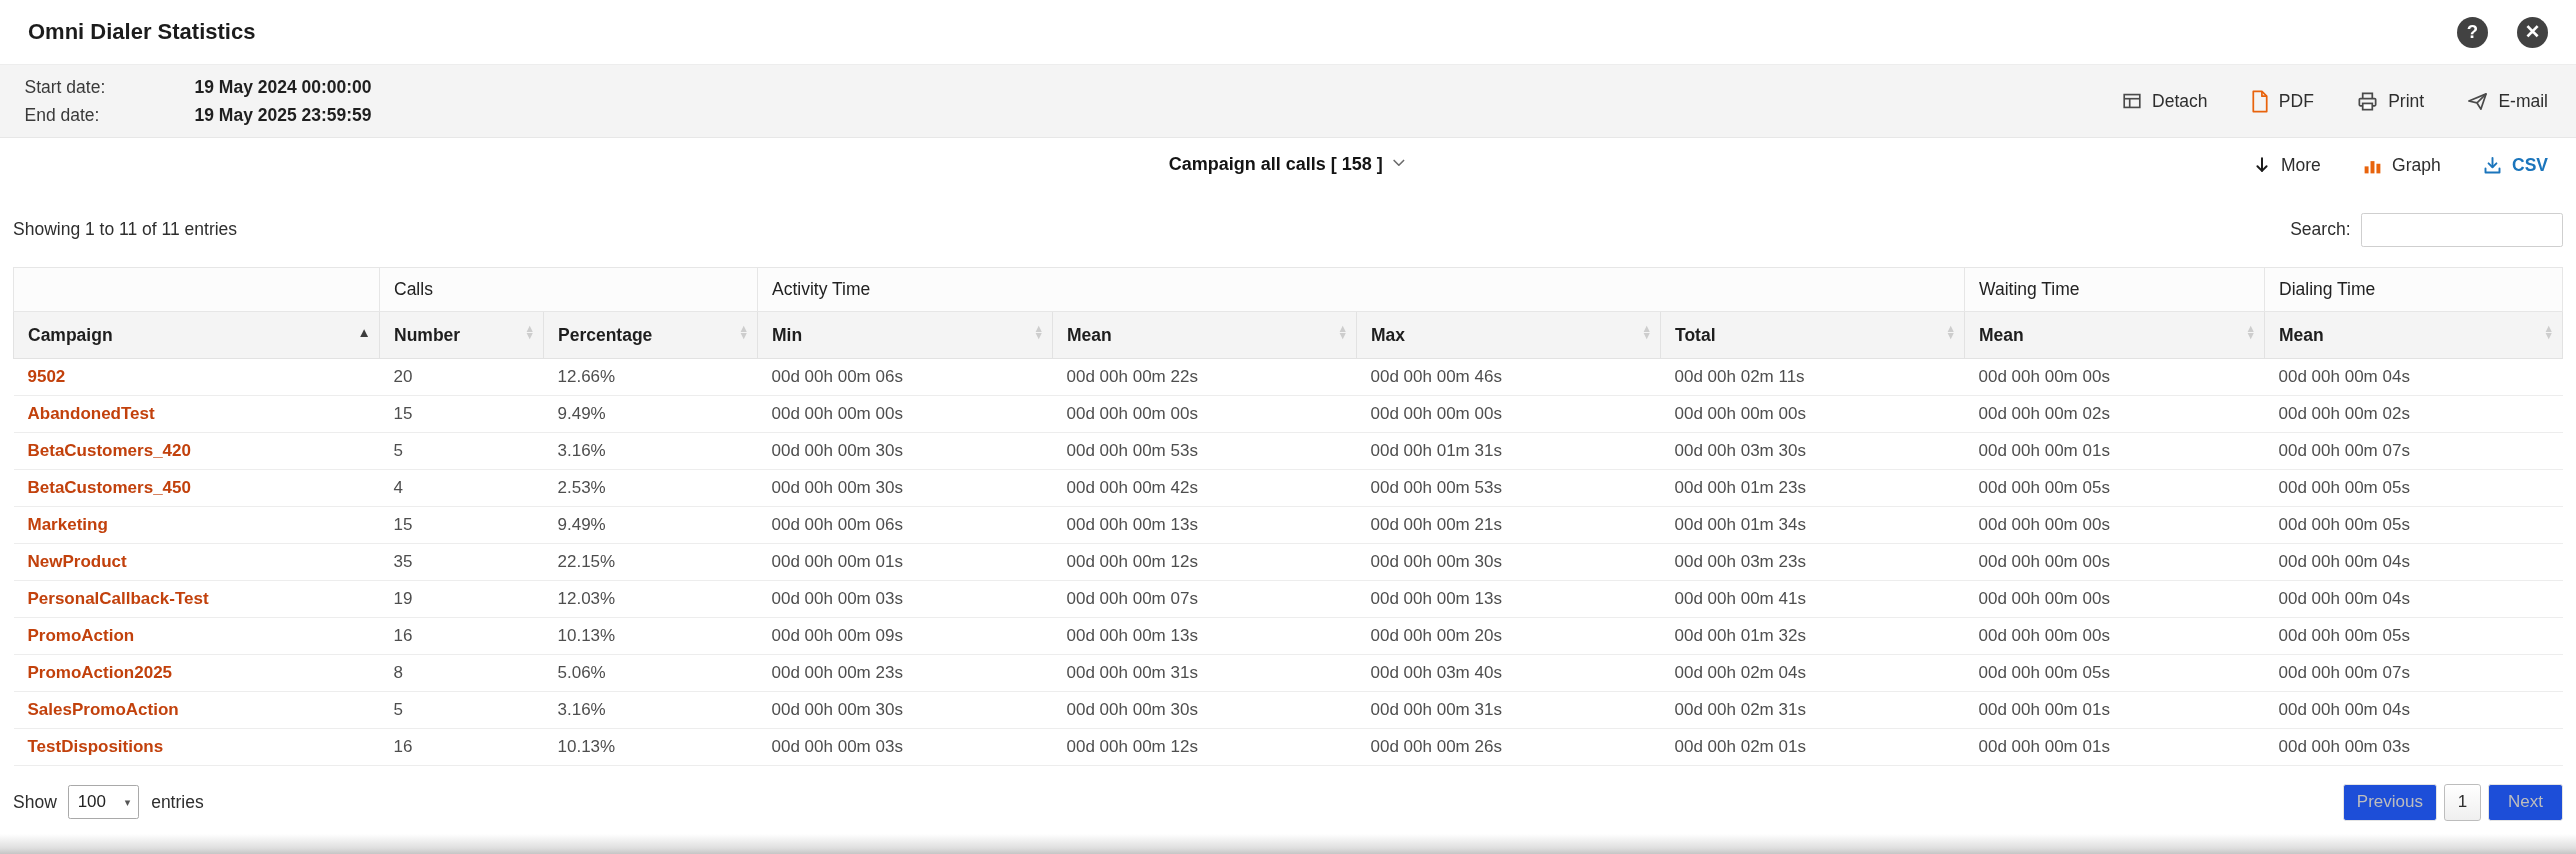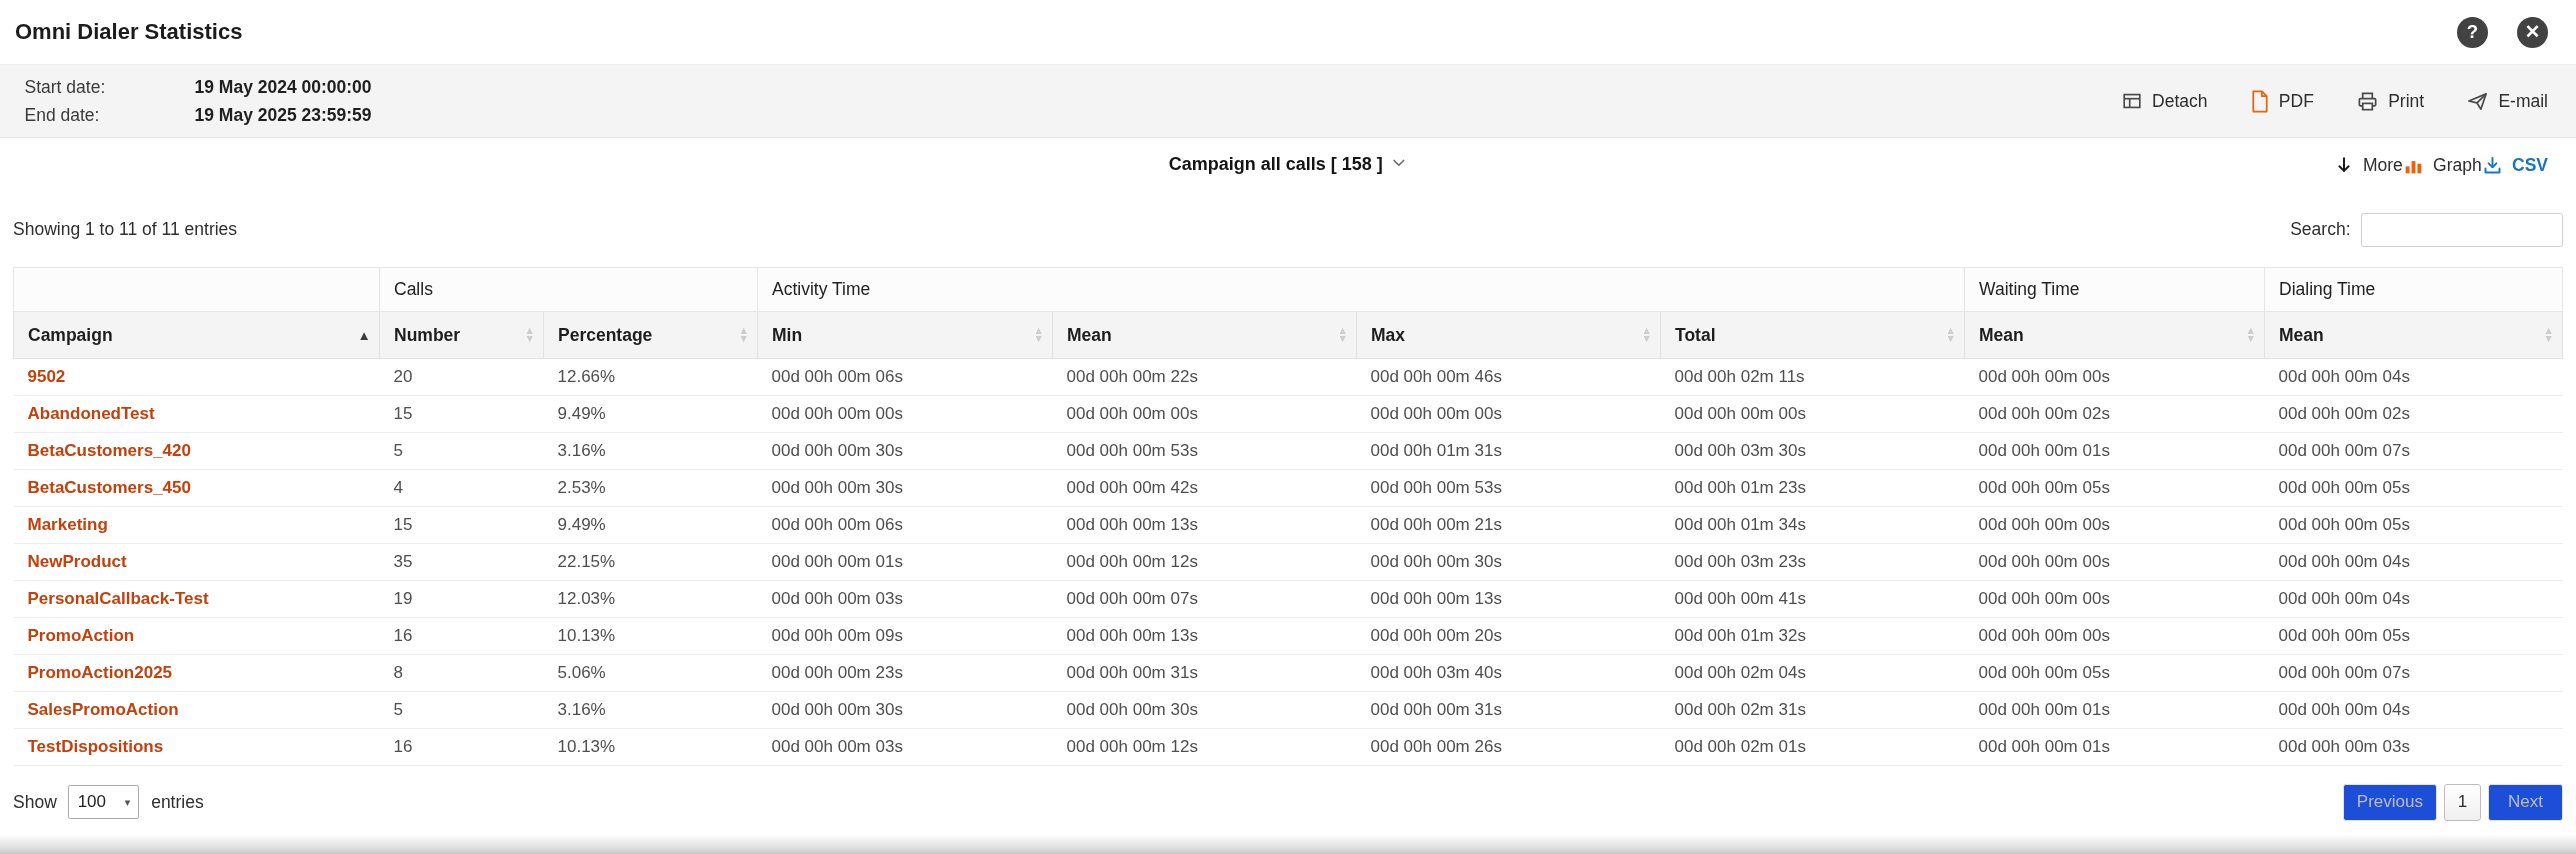--- a/index.html
+++ b/index.html
@@ -4,53 +4,53 @@
 <style>
   * { margin:0; padding:0; box-sizing:border-box; }
   html,body { width:2576px; height:854px; }
   body {
     font-family:"Liberation Sans", sans-serif;
     color:#333; background:#ffffff; overflow:hidden;
   }
   .dialog { position:relative; width:2576px; height:854px; background:#fff; display:flex; flex-direction:column; }
 
   
-  .titlebar { height:65px; min-height:65px; display:flex; align-items:center; padding:0 28px 0 15px; background:#fff; border-bottom:1.2px solid #ededed; }
+  .titlebar { height:65px; min-height:65px; display:flex; align-items:center; padding:0 28px 0 28px; background:#fff; border-bottom:1.2px solid #ededed; }
   .title { font-size:22px; font-weight:700; color:#1c1c1c; }
   .titlebar-icons { margin-left:auto; display:flex; align-items:center; gap:29px; }
   .circle-btn { width:31px; height:31px; border-radius:50%; background:#424242; color:#fff; display:flex; align-items:center; justify-content:center; font-size:18.6px; font-weight:700; cursor:pointer; line-height:1; }
 
   
   .infobar { height:73px; min-height:73px; background:#f4f4f4; border-bottom:0.6px solid #e7e7e7; display:flex; align-items:center; padding:0 28px 0 24.5px; }
   .dates { display:flex; flex-direction:column; gap:7px; }
   .date-row { display:flex; font-size:17.5px; }
   .date-label { width:170px; color:#3a3a3a; }
   .date-value { font-weight:700; color:#1f1f1f; }
   .info-actions { margin-left:auto; display:flex; align-items:center; gap:42px; }
   .tool-btn { display:flex; align-items:center; gap:9.3px; font-size:17.5px; color:#2e2e2e; cursor:pointer; }
   .tool-icon { display:flex; align-items:center; }
 
   
   .campaignbar { height:54px; min-height:54px; position:relative; display:flex; align-items:center; background:#fff; }
   .campaign-select { position:absolute; left:50%; top:50%; transform:translate(-50%,-50%); display:flex; align-items:center; gap:8.2px; font-size:18px; font-weight:700; color:#141414; cursor:pointer; }
-  .bar-actions { margin-left:auto; display:flex; align-items:center; padding-right:28px; }
+  .bar-actions { margin-left:auto; display:flex; align-items:center; gap:41px; padding-right:28px; }
   .csv-btn .tool-label { color:#1b75bc; font-weight:700; }
 
   
   .table-topbar { height:75px; min-height:75px; display:flex; align-items:center; padding:0 13px; }
   .showing { font-size:17.5px; color:#2e2e2e;text-align:center; }
   .search-group { margin-left:auto; display:flex; align-items:center; gap:10.5px; font-size:17.5px; color:#2e2e2e; }
   .search-input { width:202px; height:34px; border:0.6px solid #cfcfcf; border-radius:2.3px; font-size:17.5px; padding:0 9.3px; font-family:inherit; outline:none; background:#fff; }
 
   
   .stats-table { width:2550px; margin:0 13px; border-collapse:collapse; table-layout:fixed; }
   .stats-table th, .stats-table td { overflow:hidden; white-space:nowrap; text-overflow:ellipsis; }
   tr.group-row th { height:44px; background:#fcfcfc; border:0.6px solid #e6e6e6; font-size:17.5px; font-weight:400; text-align:left; padding:0 14px; color:#222; }
   tr.col-row th { height:47px; background:#f4f4f4; border:0.6px solid #e2e2e2; font-size:17.5px; font-weight:700; text-align:left; padding:0 8.2px 0 14px; color:#1e1e1e; cursor:pointer; }
-  .th-inner { display:flex; align-items:center; justify-content:space-between; gap:4.7px; }
+  .th-inner { display:flex; justify-content:space-between; gap:4.7px; }
   .sort-icons { display:flex; flex-direction:column; font-size:10.5px; line-height:0.72; color:#cdcdcd; flex:none; }
   .sort-asc-active { font-size:13.4px; color:#3c3c3c; flex:none; }
   tbody td { height:37px; font-size:17px; color:#4e4e4e; padding:0 14px; border-bottom:0.6px solid #ededed; background:#fff; }
   tbody td.campaign-cell { font-weight:700; color:#c2410c; }
 
   
   .table-footer { display:flex; align-items:center; padding:17.5px 13px 0 13px; }
   .show-group { display:flex; align-items:center; gap:11.7px; font-size:17.5px; color:#2e2e2e; }
   .page-size-select { width:71px; height:34px; border:0.6px solid #a9a9a9; border-radius:2.3px; background:#fff; display:flex; align-items:center; justify-content:space-between; padding:0 8.2px; font-size:17px; cursor:pointer; color:#222; }
   .chevron-glyph { font-size:11px; color:#555; }

